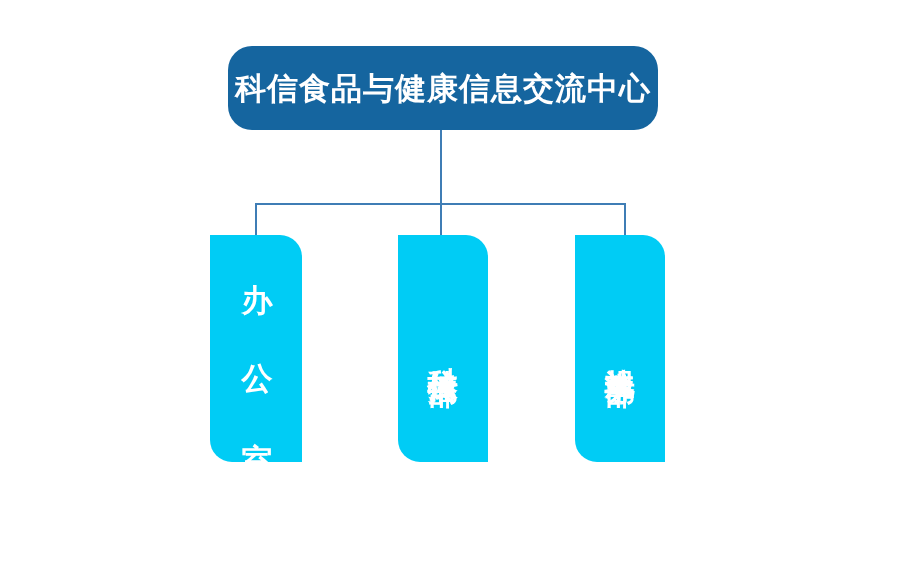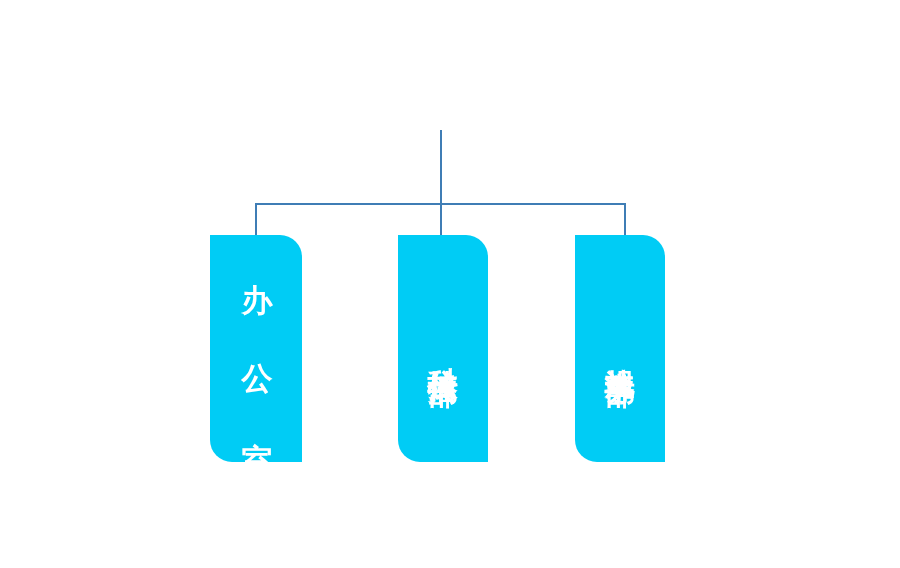--- a/index.html
+++ b/index.html
@@ -87,20 +87,23 @@
 
   .node-1 { left: 210px; width: 92px; }
   .node-2 { left: 398px; width: 90px; }
   .node-3 { left: 575px; width: 90px; }
 </style>
 </head>
 <body>
 
 <div id="org-chart">
 
+  <div class="root-node">
+    <span class="root-label">科信食品与健康信息交流中心</span>
+  </div>
 
   <div class="connector conn-v" style="left:440px; top:130px; height:74px;"></div>
 
   <div class="connector conn-h" style="left:255px; top:203px; width:371px;"></div>
 
   <div class="connector conn-v" style="left:255px; top:203px; height:34px;"></div>
 
   <div class="connector conn-v" style="left:440px; top:203px; height:34px;"></div>
 
   <div class="connector conn-v" style="left:624px; top:203px; height:34px;"></div>

